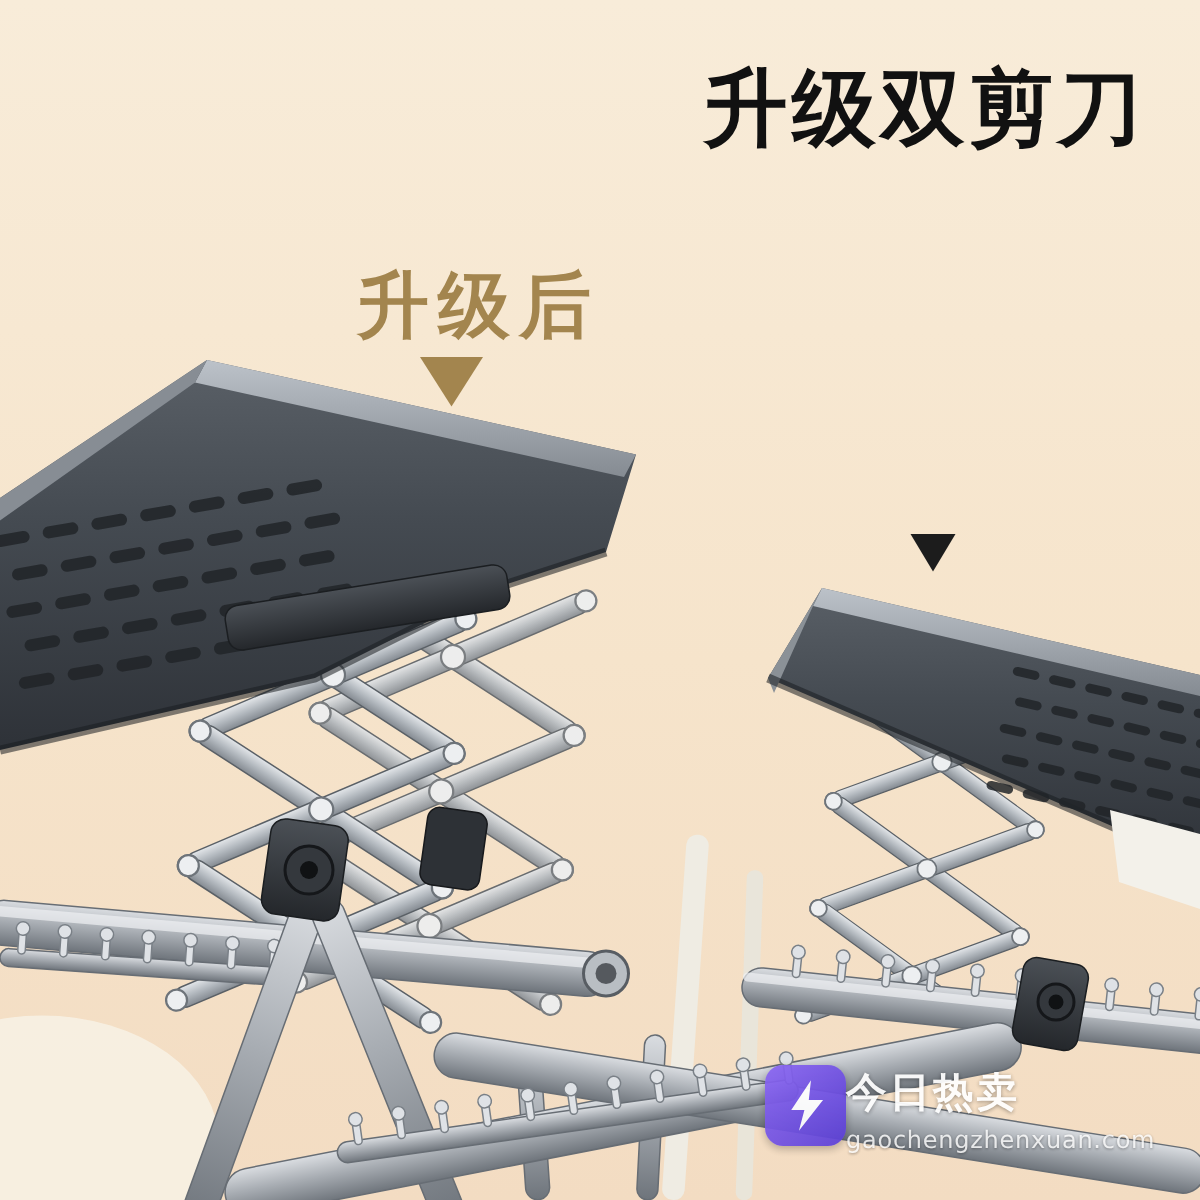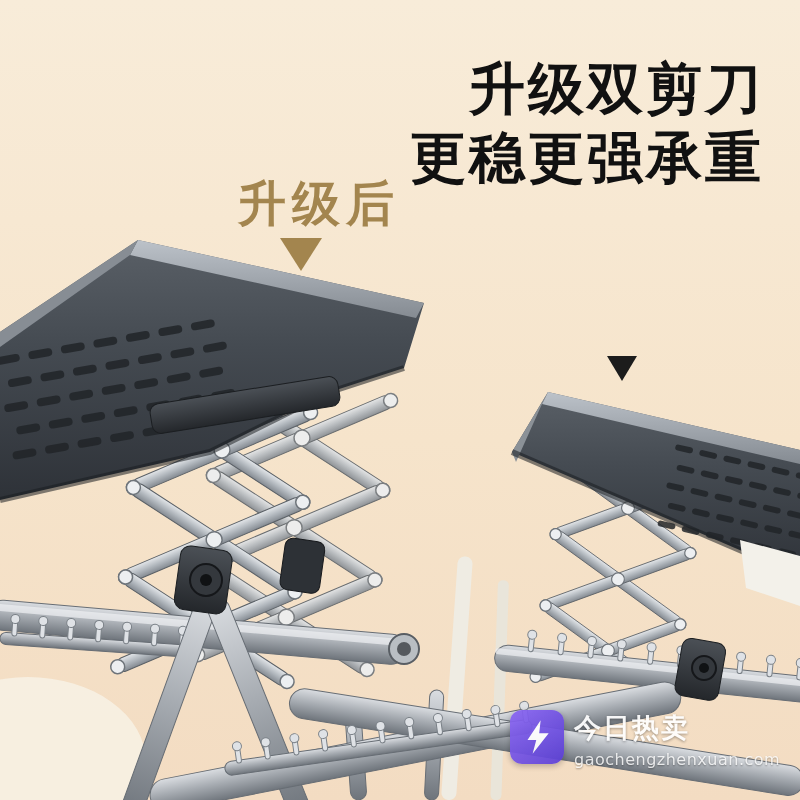--- a/index.html
+++ b/index.html
@@ -5,38 +5,38 @@
   * { margin:0; padding:0; box-sizing:border-box; }
   html,body { width:800px; height:800px; overflow:hidden; }
   .stage {
     position:relative; width:800px; height:800px;
     background:linear-gradient(180deg,#f8ecd9 0%,#f6e4cb 55%,#f3dcc2 100%);
     font-family:"DejaVu Sans","Liberation Sans",sans-serif;
   }
   .photo { position:absolute; inset:0; }
 
   
-  .title { position:absolute; top:54px; right:36px; text-align:right;
+  .title { position:absolute; top:38px; right:36px; text-align:right;
            color:#111111; font-weight:900; font-size:56px; line-height:1.24; letter-spacing:3px; }
 
   
   .label-after { position:absolute; top:172px; left:218px; color:#a3854e;
                  font-size:48px; font-weight:800; letter-spacing:6px;margin-left:20px; }
   .arrow-after { position:absolute; top:238px; left:280px; width:0; height:0;
                  border-left:21px solid transparent; border-right:21px solid transparent;
                  border-top:33px solid #a3854e; }
   .label-before { position:absolute; top:302px; left:561px; color:#1c1c1c;
                   font-size:38px; font-weight:700; letter-spacing:4px; }
   .arrow-before { position:absolute; top:356px; left:607px; width:0; height:0;
                   border-left:15px solid transparent; border-right:15px solid transparent;
                   border-top:25px solid #1c1c1c; }
 
   
   .watermark { position:absolute; top:710px; left:510px; display:flex; align-items:flex-start;
-               gap:10px; opacity:.93; }
+               opacity:.93; }
   .wm-icon { width:54px; height:54px; border-radius:12px; flex:0 0 auto;
              background:linear-gradient(135deg,#8a66f2,#5b3fd6);
              display:flex; align-items:center; justify-content:center;
              box-shadow:0 2px 6px rgba(0,0,0,.28); }
   .wm-title { font-size:27px; font-weight:800; color:#ffffff; letter-spacing:2px;
               text-shadow:0 1px 3px rgba(0,0,0,.4); }
   .wm-sub { font-size:16px; color:rgba(255,255,255,.88); margin-top:4px; letter-spacing:.5px;
             text-shadow:0 1px 2px rgba(0,0,0,.4); }
 
   
@@ -252,21 +252,20 @@
           <use href="#hook" class="hk" x="443" y="761"></use>
         <use href="#hook" class="hk" x="472" y="761"></use>
           <use href="#hook" class="hk" x="501" y="761"></use>
         <use href="#hook" class="hk" x="530" y="761"></use>
       </g>
     </g>
   </svg>
 
   <div class="title">
     <div>升级双剪刀</div>
-    <div>更稳更强承重</div>
   </div>
 
   <div class="label-after">升级后</div>
   <div class="arrow-after"></div>
 
   <div class="arrow-before"></div>
 
   <div class="watermark">
     <div class="wm-icon">
       <svg width="34" height="38" viewBox="0 0 44 52">

